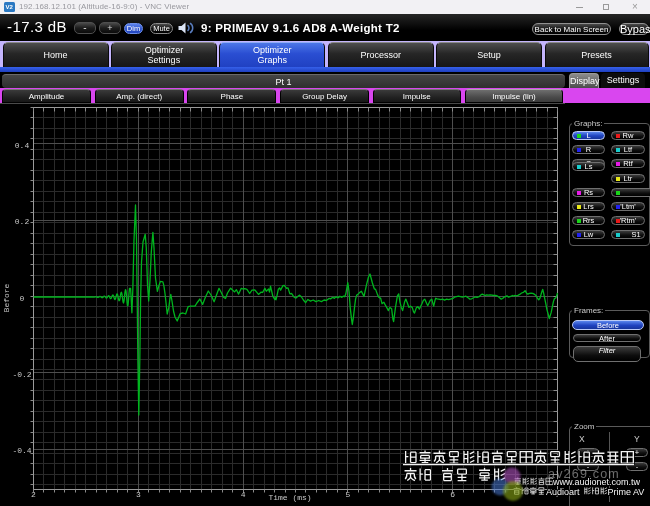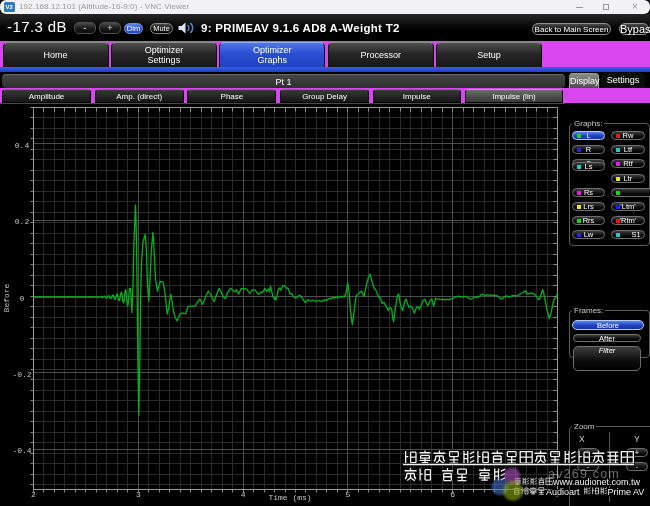--- a/index.html
+++ b/index.html
@@ -1,37 +1,37 @@
 <!DOCTYPE html>
 <html><head>
 <meta charset="utf-8">
 <style>
   html,body{margin:0;padding:0;width:650px;height:506px;overflow:hidden;background:#000;}
   *{box-sizing:border-box;}
   body{font-family:"Liberation Sans", sans-serif;position:relative;}
   .abs{position:absolute;}
 
   
-  #titlebar{position:absolute;left:0;top:0;width:650px;height:13.5px;background:#f2f1f4;border-radius:6px;}
+  #titlebar{position:absolute;left:0;top:0;width:650px;height:13.5px;background:#f2f1f4;}
   #vncico{position:absolute;left:4px;top:1.5px;width:10.5px;height:10.5px;background:#2b79c2;border-radius:1.5px;color:#fff;
     font-size:6px;font-weight:bold;text-align:center;line-height:10.5px;}
   #titletext{position:absolute;left:19px;top:0px;font-size:8px;color:#98989e;line-height:13px;letter-spacing:0.1px;}
   .winbtn{position:absolute;top:0;color:#9a9a9a;font-size:8px;line-height:13px;}
 
   
   #toolbar{position:absolute;left:0;top:13.5px;width:650px;height:27.5px;background:linear-gradient(#262626,#000 60%);}
   #voltext{position:absolute;left:7px;top:4px;color:#fff;font-size:15px;letter-spacing:0.4px;}
   .pill{position:absolute;background:linear-gradient(#4a4a4a,#111 55%,#000);border:1px solid #909090;border-radius:8px;
     color:#fff;text-align:center;}
   .volbtn{position:absolute;background:linear-gradient(#4a4a4a,#1c1c1c 50%,#0a0a0a);border:1px solid #4f4f4f;border-radius:5px;
     color:#ddd;text-align:center;}
   .pillblue{background:linear-gradient(#5d83ea,#2e53cc 55%,#2347c0);border:1px solid #6e90ea;border-radius:6px;}
 
   
-  #nav{position:absolute;left:0;top:41px;width:650px;height:27px;background:#d946ef;}
+  #nav{position:absolute;left:0;top:41px;width:650px;height:27px;background:#c4b5fd;}
   .navtab{position:absolute;top:1px;height:26px;background:linear-gradient(#4e4e4e,#262626 45%,#161616);
     border:1px solid #0a0a0a;border-top:1px solid #8a8a8a;border-radius:5px 5px 0 0;color:#fff;font-size:9px;
     text-align:center;display:flex;align-items:center;justify-content:center;line-height:10px;}
   .navsel{background:linear-gradient(#4d77e8,#2a4ed2 45%,#2041c2);border-top:1px solid #8facf5;}
   #bluebar{position:absolute;left:0;top:67px;width:650px;height:5px;background:linear-gradient(#3560ea,#1f40c0);}
 
   
   #pt1row{position:absolute;left:0;top:72px;width:650px;height:16px;background:#000;}
   #pt1{position:absolute;left:2px;top:2px;width:563px;height:14px;background:linear-gradient(#454545,#2f2f2f);
     border-radius:4px;color:#fff;font-size:9px;text-align:center;line-height:14px;border-top:1px solid #6a6a6a;}
@@ -81,20 +81,21 @@
     <div class="pill" style="left:532px;top:9px;width:79px;height:12px;font-size:8px;line-height:11px;white-space:nowrap;">Back to Main Screen</div>
     <div class="pill" style="left:619px;top:9px;width:30px;height:12px;font-size:11px;line-height:11px;">Bypass</div>
   </div>
 
   <div id="nav">
     <div class="navtab" style="left:2.5px;width:106px;">Home</div>
     <div class="navtab" style="left:110.9px;width:106px;">Optimizer<br>Settings</div>
     <div class="navtab navsel" style="left:219.3px;width:106px;">Optimizer<br>Graphs</div>
     <div class="navtab" style="left:436.1px;width:106px;">Setup</div>
     <div class="navtab" style="left:327.7px;width:106px;">Processor</div>
+    <div class="navtab" style="left:544.5px;width:104px;">Presets</div>
   </div>
   <div id="bluebar"></div>
 
   <div id="pt1row">
     <div id="pt1">Pt 1</div>
     <div id="disptab">Display</div>
     <div id="settab">Settings</div>
   </div>
 
   <div id="subtabs">
@@ -148,21 +149,21 @@
   <div class="gpill" style="left:572px;top:216.2px;width:33px;">Rrs<div class="sq" style="background:#19d419;"></div></div>
   <div class="gpill" style="left:611px;top:216.2px;width:34px;">'Rtm'<div class="sq" style="background:#e81919;"></div></div>
   <div class="gpill" style="left:572px;top:230.4px;width:33px;">Lw<div class="sq" style="background:#2222ee;"></div></div>
   <div class="gpill" style="left:611px;top:230.4px;width:34px;padding-left:16px;">S1<div class="sq" style="background:#19cccc;"></div></div>
 
   <fieldset style="left:569px;top:306px;width:81px;height:52px;">
     <legend>Frames:</legend>
   </fieldset>
   <div class="gpill gsel" style="left:572px;top:320px;width:72px;height:10px;line-height:9px;">Before</div>
   <div class="gpill" style="left:573px;top:334px;width:68px;height:8px;">After</div>
-  <div class="gpill" style="left:573px;top:346px;width:68px;height:25px;font-style:italic;">Filter</div>
+  <div class="gpill" style="left:573px;top:346px;width:68px;height:16px;font-style:italic;">Filter</div>
 
   <fieldset style="left:569px;top:422px;width:95px;height:95px;">
     <legend>Zoom</legend>
   </fieldset>
   <div class="abs" style="left:579px;top:434px;color:#ccc;font-size:8.5px;">X</div>
   <div class="abs" style="left:634px;top:434px;color:#ccc;font-size:8.5px;">Y</div>
   <div class="abs" style="left:608.5px;top:432px;width:1px;height:70px;background:#555;"></div>
   <div class="gpill" style="left:626px;top:448px;width:22px;height:9px;">+</div>
   <div class="gpill" style="left:626px;top:462px;width:22px;height:9px;">-</div>
   <div class="gpill" style="left:577px;top:448px;width:22px;height:9px;">+</div>

